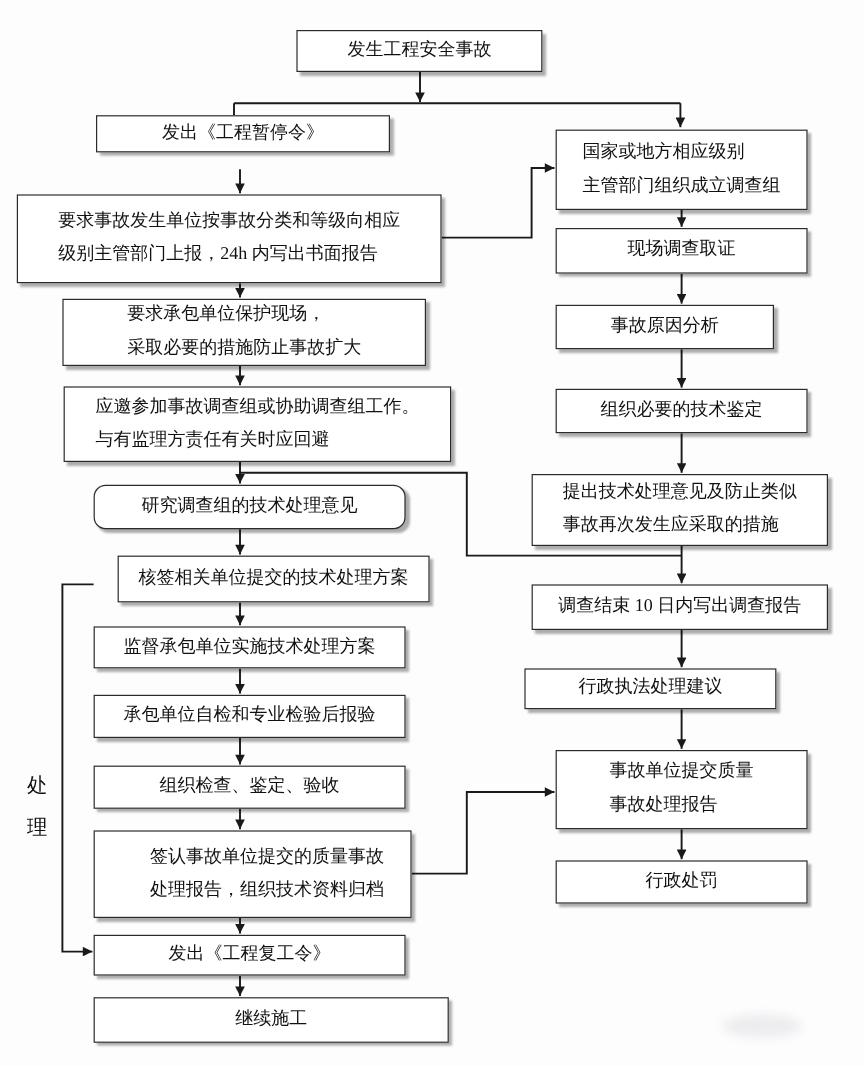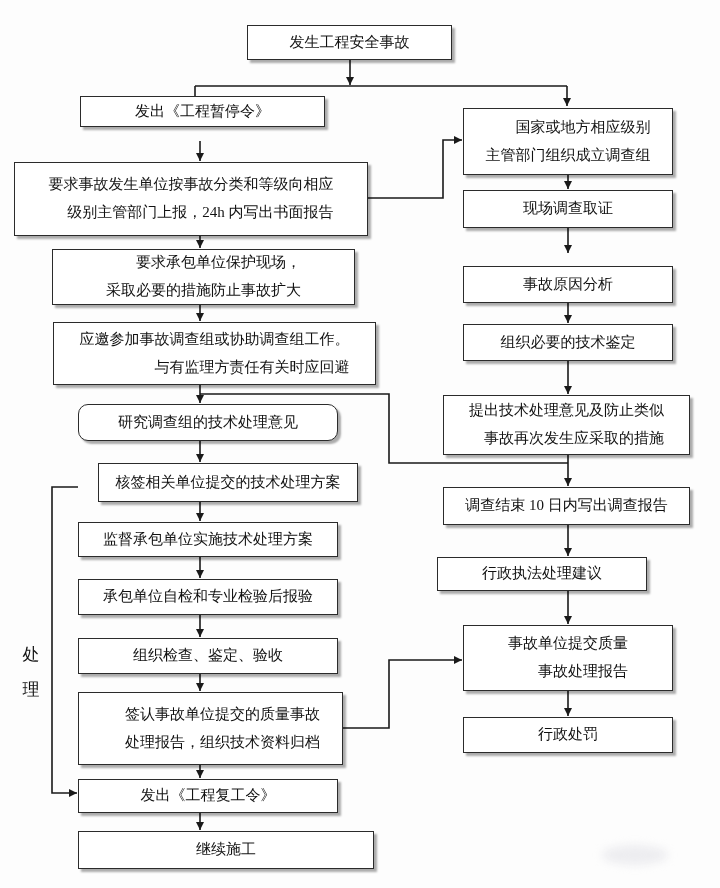--- a/index.html
+++ b/index.html
@@ -12,21 +12,21 @@
   }
   #canvas{position:relative;width:720px;height:888px;}
   #wires{position:absolute;left:0;top:0;z-index:0;}
   .node{
     position:absolute;
     z-index:1;
     background:#ffffff;
     border:1.4px solid #2b2b2b;
     box-shadow:3px 3px 2px rgba(0,0,0,0.32);
     display:flex;align-items:center;justify-content:center;
-    text-align:right;
+    text-align:left;
     font-size:15px;
     line-height:1.85;
     white-space:pre-line;
     box-sizing:border-box;
     padding:1px 4px;
   }
   .side-label{
     position:absolute;
     z-index:1;
     font-size:17px;
@@ -115,21 +115,21 @@
 
   <div class="node" style="left:78px;top:779px;width:260px;height:34px;">发出《工程复工令》</div>
 
   <div class="node" style="left:78px;top:831px;width:296px;height:38px;">继续施工</div>
 
   <div class="node" style="left:463px;top:108px;width:210px;height:67px;">国家或地方相应级别
 主管部门组织成立调查组</div>
 
   <div class="node" style="left:463px;top:190px;width:210px;height:38px;">现场调查取证</div>
 
-  <div class="node" style="left:463px;top:254px;width:210px;height:37px;margin-top:12px;">事故原因分析</div>
+  <div class="node" style="left:463px;top:254px;width:182px;height:37px;">事故原因分析</div>
 
   <div class="node" style="left:463px;top:324px;width:210px;height:37px;">组织必要的技术鉴定</div>
 
   <div class="node" style="left:443px;top:395px;width:247px;height:60px;">提出技术处理意见及防止类似
 事故再次发生应采取的措施</div>
 
   <div class="node" style="left:443px;top:487px;width:247px;height:38px;">调查结束 10 日内写出调查报告</div>
 
   <div class="node" style="left:437px;top:557px;width:210px;height:34px;">行政执法处理建议</div>
 

